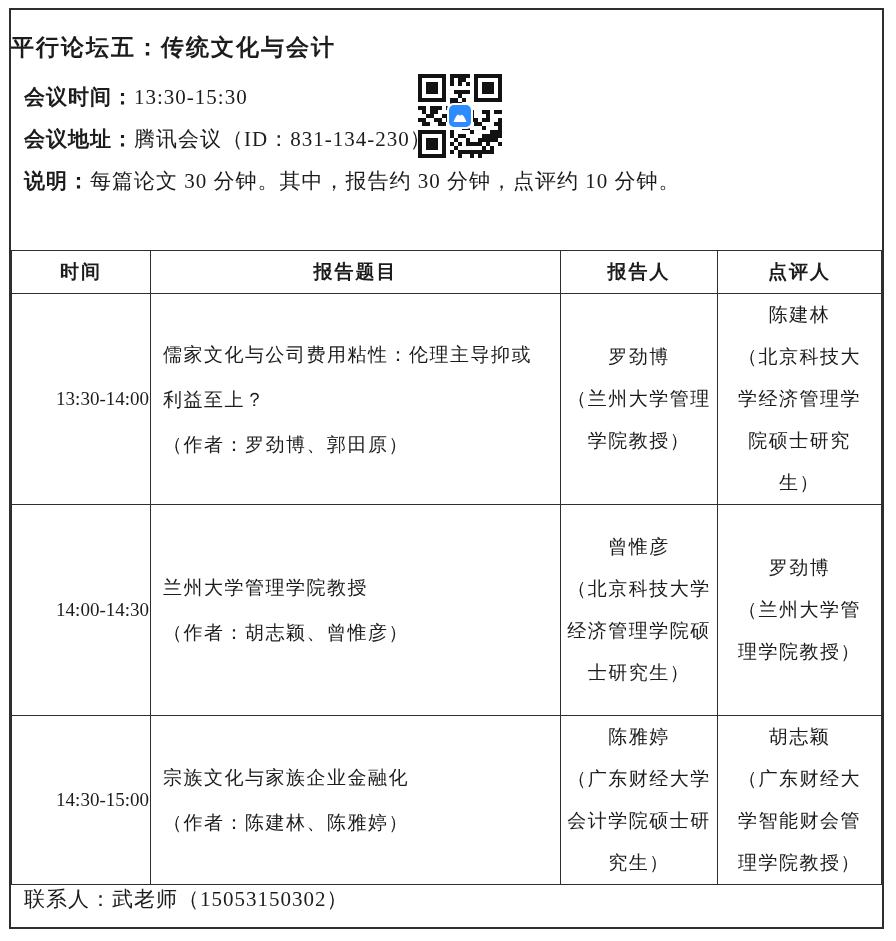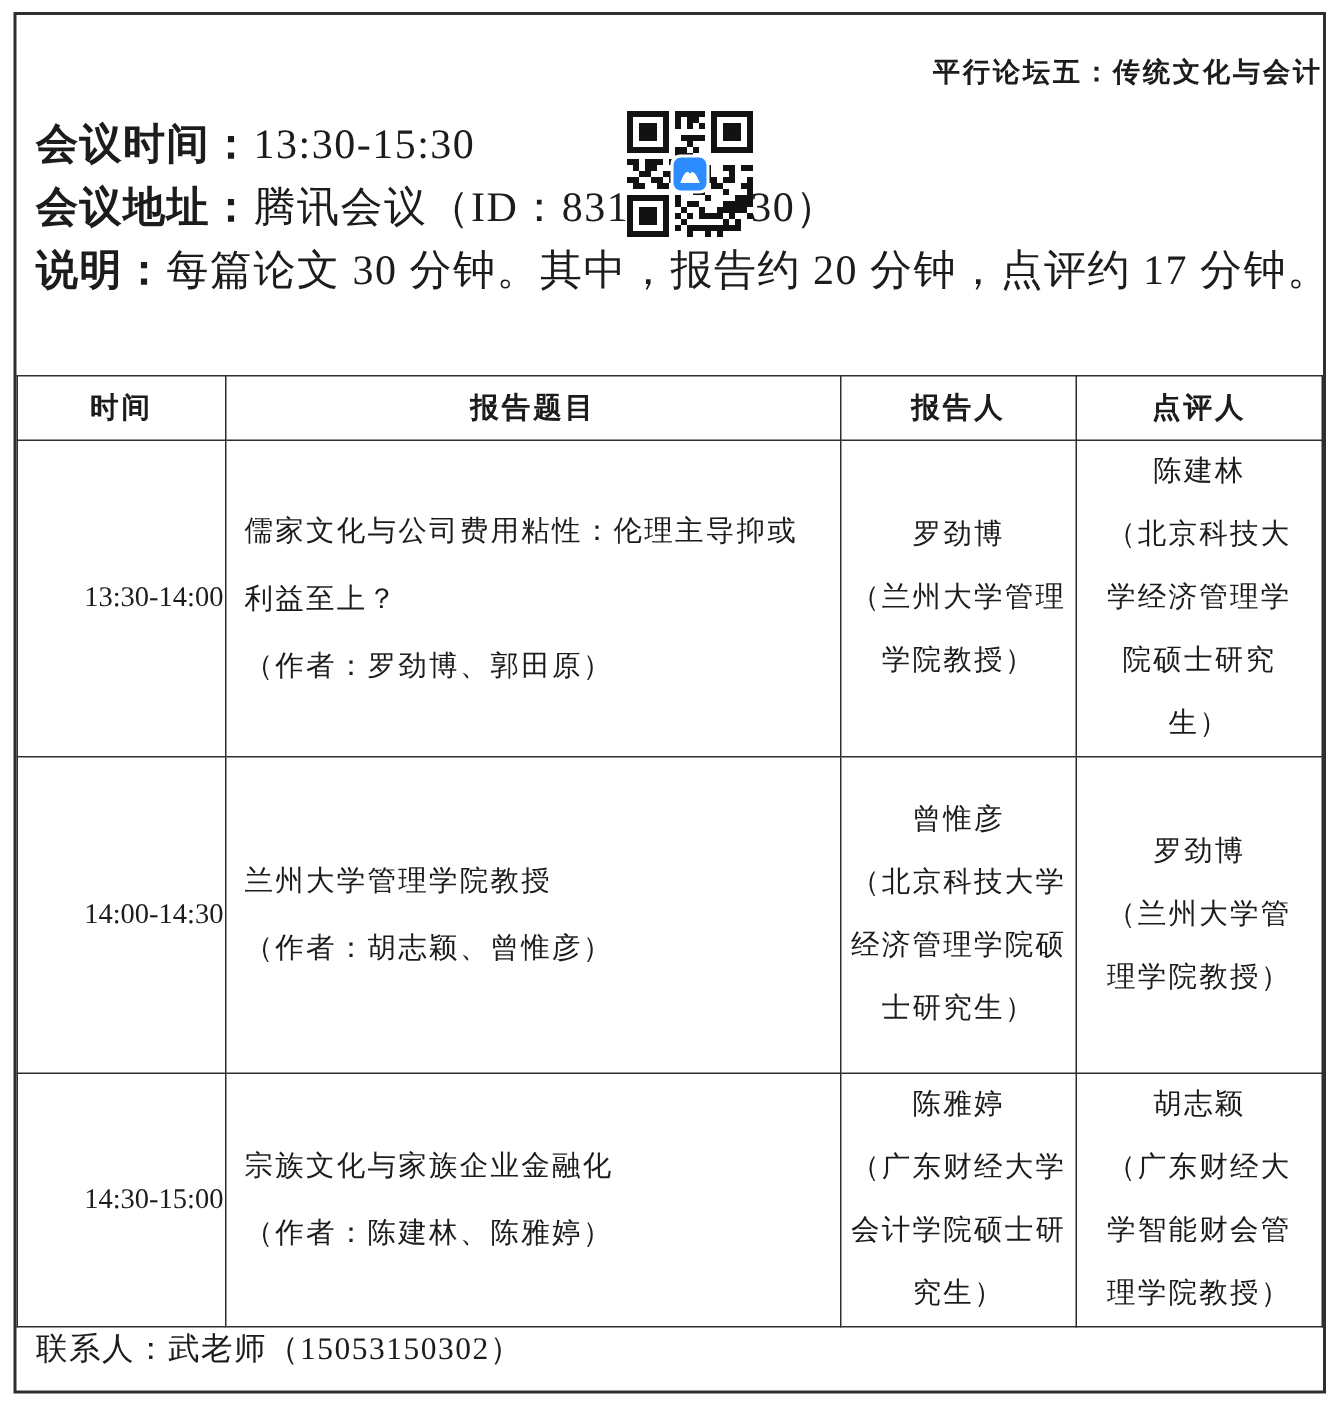--- a/index.html
+++ b/index.html
@@ -8,24 +8,24 @@
     font-family:"Liberation Serif","DejaVu Serif",serif;
     color:#1c1c1c;position:relative;overflow:hidden;
   }
   .sheet{
     position:absolute;left:9px;top:8px;width:875px;height:921px;
     box-sizing:border-box;border:2px solid #2e2e2e;background:#fff;
   }
   
   .top-block{position:relative;height:240px;}
   .doc-title{
-    padding-top:22px;text-align:right;font-weight:bold;
-    font-size:18px;letter-spacing:2px;line-height:32px;
-  }
-  .meta{margin:12px 0 0 13px;font-size:28px;letter-spacing:1px;}
+    padding-top:22px;text-align:left;font-weight:bold;
+    font-size:23px;letter-spacing:2px;line-height:32px;
+  }
+  .meta{margin:12px 0 0 13px;font-size:21px;letter-spacing:1px;}
   .meta-line{height:42px;line-height:42px;white-space:nowrap;}
   .b{font-weight:bold;}
   .qr{position:absolute;left:407px;top:64px;width:84px;height:84px;}
   
   table.grid{
     width:100%;border-collapse:collapse;table-layout:fixed;
     font-size:19px;
   }
   table.grid th,table.grid td{
     border:1.5px solid #2e2e2e;vertical-align:middle;
@@ -55,21 +55,21 @@
     <div class="doc-title">平行论坛五：传统文化与会计</div>
 
     <div class="meta">
       <div class="meta-line">
         <span class="b">会议时间：</span><span>13:30-15:30</span>
       </div>
       <div class="meta-line">
         <span class="b">会议地址：</span><span>腾讯会议（ID：831-134-230）</span>
       </div>
       <div class="meta-line">
-        <span class="b">说明：</span><span>每篇论文 30 分钟。其中，报告约 20 分钟，点评约 17 分钟。</span>
+        <span class="b">说明：</span><span>每篇论文 30 分钟。其中，报告约 30 分钟，点评约 10 分钟。</span>
       </div>
     </div>
 
     <div class="qr" id="qr"><svg width="84" height="84" viewBox="0 0 84 84" xmlns="http://www.w3.org/2000/svg">
           <rect width="84" height="84" fill="#fff"></rect>
           <rect x="32" y="0" width="4" height="4" fill="#121212"></rect>
           <rect x="36" y="0" width="4" height="4" fill="#121212"></rect>
           <rect x="40" y="0" width="4" height="4" fill="#121212"></rect>
           <rect x="44" y="0" width="4" height="4" fill="#121212"></rect>
           <rect x="48" y="0" width="4" height="4" fill="#121212"></rect>

